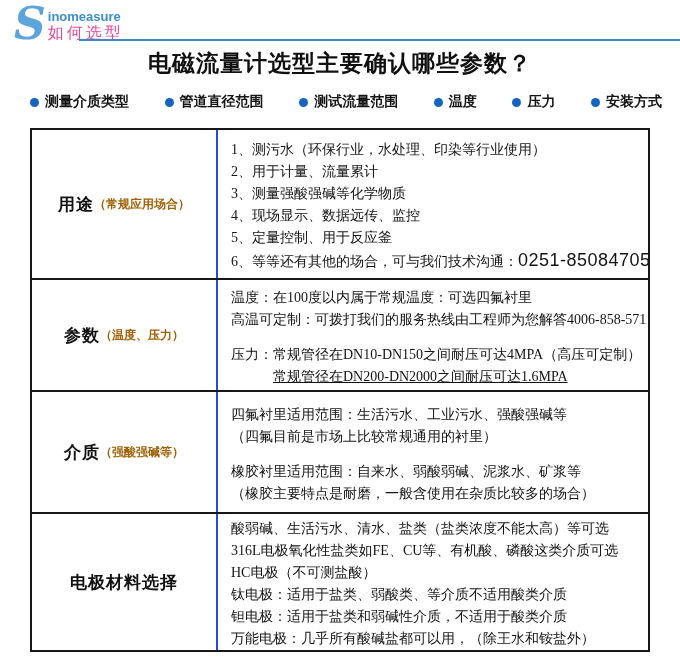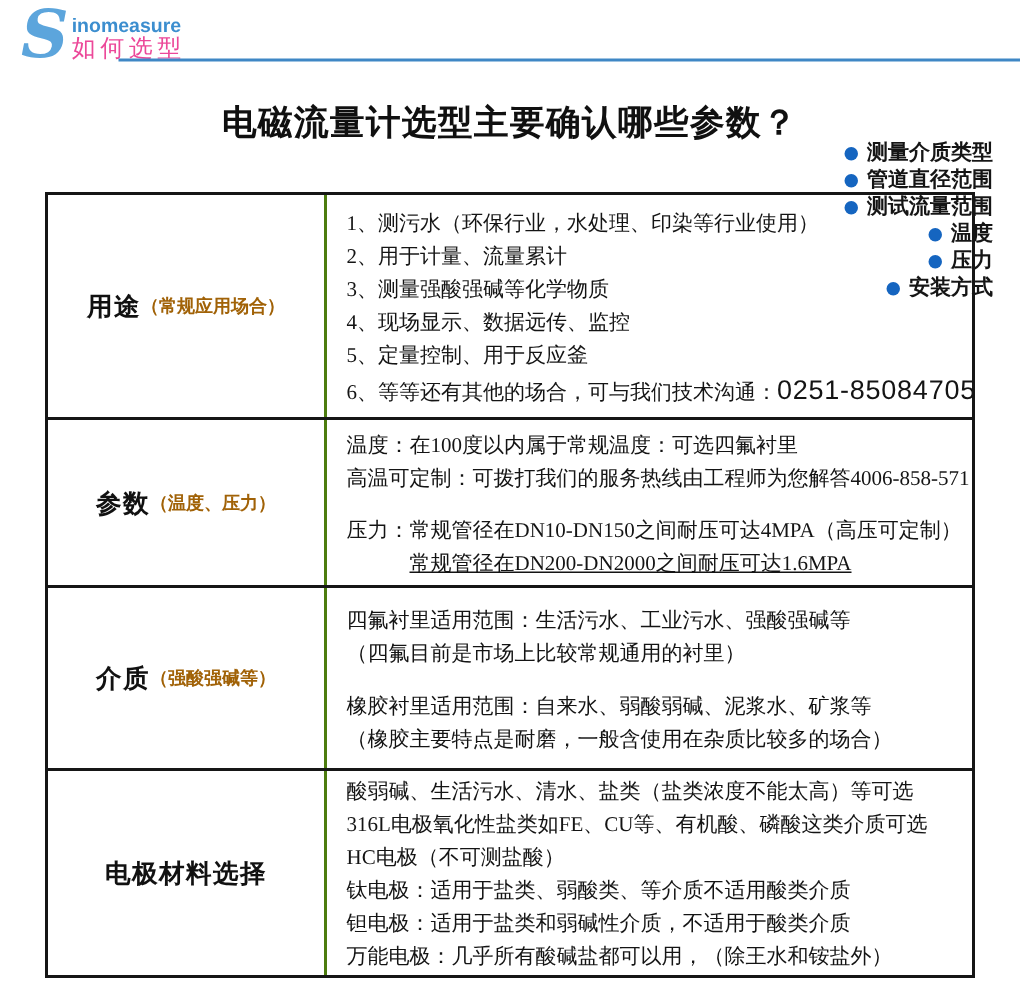--- a/index.html
+++ b/index.html
@@ -30,51 +30,51 @@
     font-size: 16px; color: #ec4899; letter-spacing: 3px; line-height: 20px;
     display: block;
   }
   .header-line {
     position: absolute; top: 39px; left: 79px; right: 0; height: 2px;
     background: #3f87c5;
   }
 
   
   .page-title {
-    position: absolute; top: 66px; left: 0; width: 100%;
+    position: absolute; top: 48px; left: 0; width: 100%;
     text-align: center;
     font-size: 23px; font-weight: bold; color: #101010;
     letter-spacing: 1px;
   }
 
   
   .bullet-row {
-    position: absolute; top: 93px; left: 16px; right: 18px; height: 24px;
-    display: flex; justify-content: space-between; align-items: flex-end; flex-direction: column;
+    position: absolute; top: 93px; left: 30px; right: 18px; height: 24px;
+    display: flex; justify-content: space-between; align-items: flex-start;
   }
   .bullet-item { display: flex; align-items: center; }
   .bullet-dot {
     width: 9px; height: 9px; border-radius: 50%;
     background: #1565c0; margin-right: 6px; flex: 0 0 auto;
   }
   .bullet-label {
     font-family: "Liberation Sans", "DejaVu Sans", sans-serif;
     font-size: 14px; font-weight: bold; color: #151515;
   }
 
   
   .spec-table {
     position: absolute; top: 128px; left: 30px;
     width: 620px; height: 524px;
     border: 2px solid #161616;
   }
   .table-row { display: flex; border-bottom: 2px solid #161616; }
   .table-row:last-child { border-bottom: none; }
   .cell-left {
-    flex: 0 0 186px; border-right: 2px solid #4d7c0f;
+    flex: 0 0 186px; border-right: 2px solid #1d4ed8;
     display: flex; align-items: center; justify-content: center;
     text-align: center; padding: 4px;
   }
   .row-header { font-size: 17px; font-weight: 600; color: #111; letter-spacing: 1px; }
   .row-header-note { font-size: 12px; font-weight: 600; color: #a16207; }
   .cell-right {
     flex: 1 1 auto; padding: 8px 8px 4px 13px;
     display: flex; flex-direction: column; justify-content: center;
   }
   .content-line { font-size: 14px; line-height: 22px; color: #141414; white-space: nowrap; }

